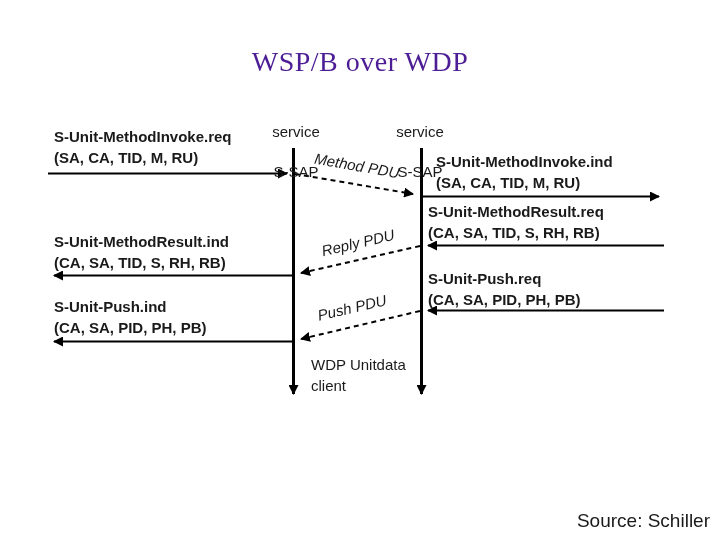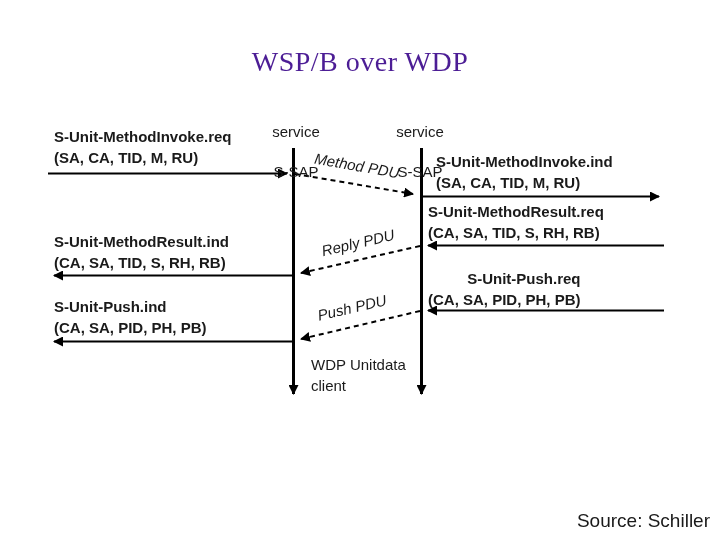--- a/index.html
+++ b/index.html
@@ -122,21 +122,21 @@
   </div>
 
   <div class="msg" style="left:428px; top:151px;margin-left:8px;">
     <div>S-Unit-MethodInvoke.ind</div>
     <div>(SA, CA, TID, M, RU)</div>
   </div>
   <div class="msg" style="left:428px; top:201px;">
     <div>S-Unit-MethodResult.req</div>
     <div>(CA, SA, TID, S, RH, RB)</div>
   </div>
-  <div class="msg" style="left:428px; top:268px;text-align:right;">
+  <div class="msg" style="left:428px; top:268px;">
     <div>S-Unit-Push.req</div>
     <div>(CA, SA, PID, PH, PB)</div>
   </div>
 
   <div class="pdu pdu-method">Method PDU</div>
   <div class="pdu pdu-reply">Reply PDU</div>
   <div class="pdu pdu-push">Push PDU</div>
 
   <div class="wdp">
     <div>WDP Unitdata</div>

